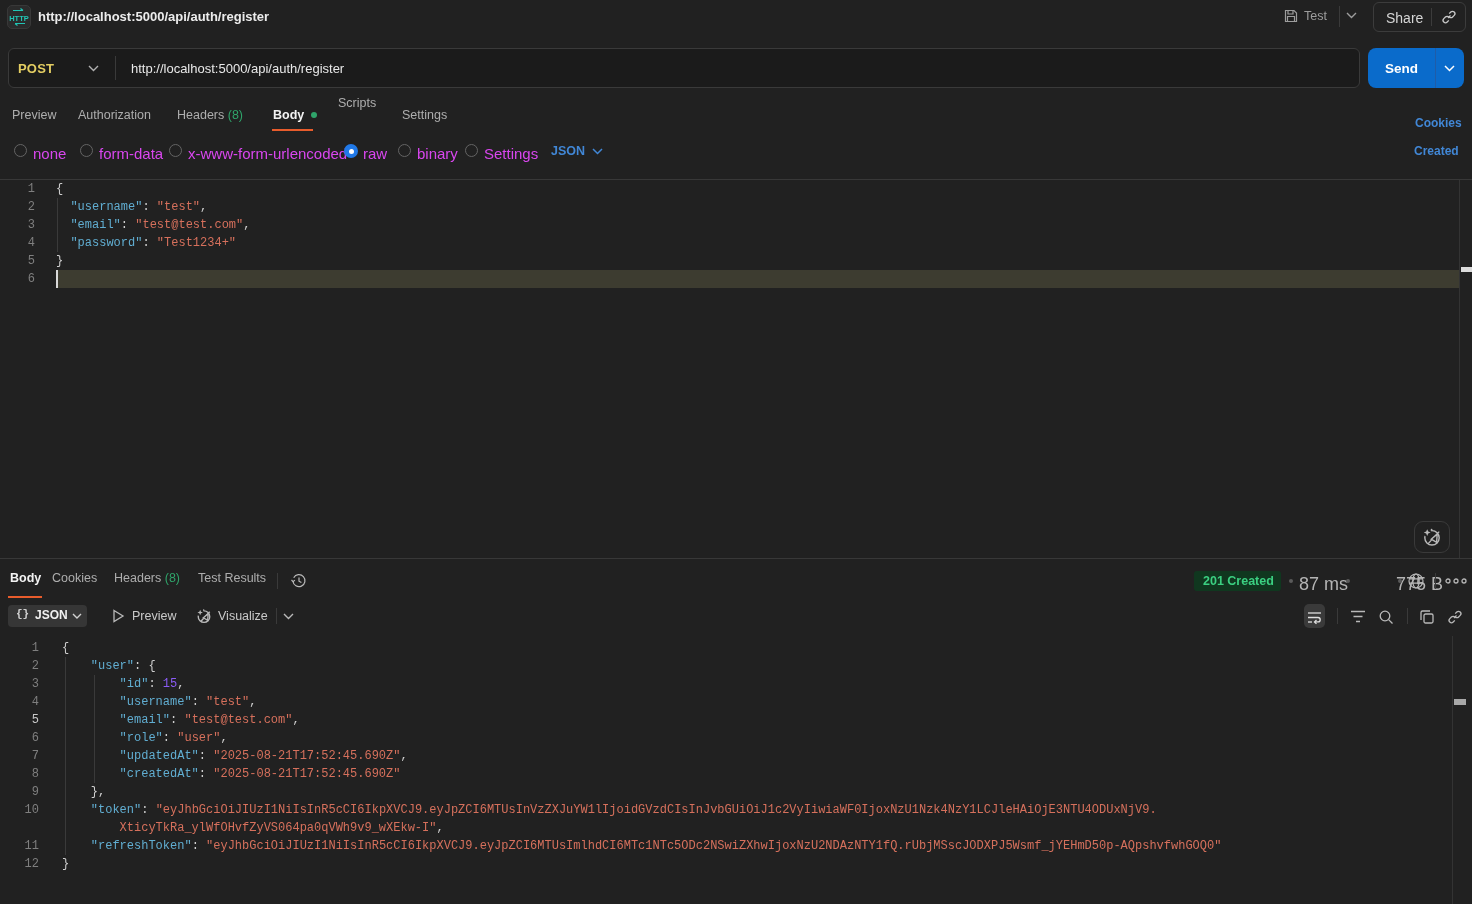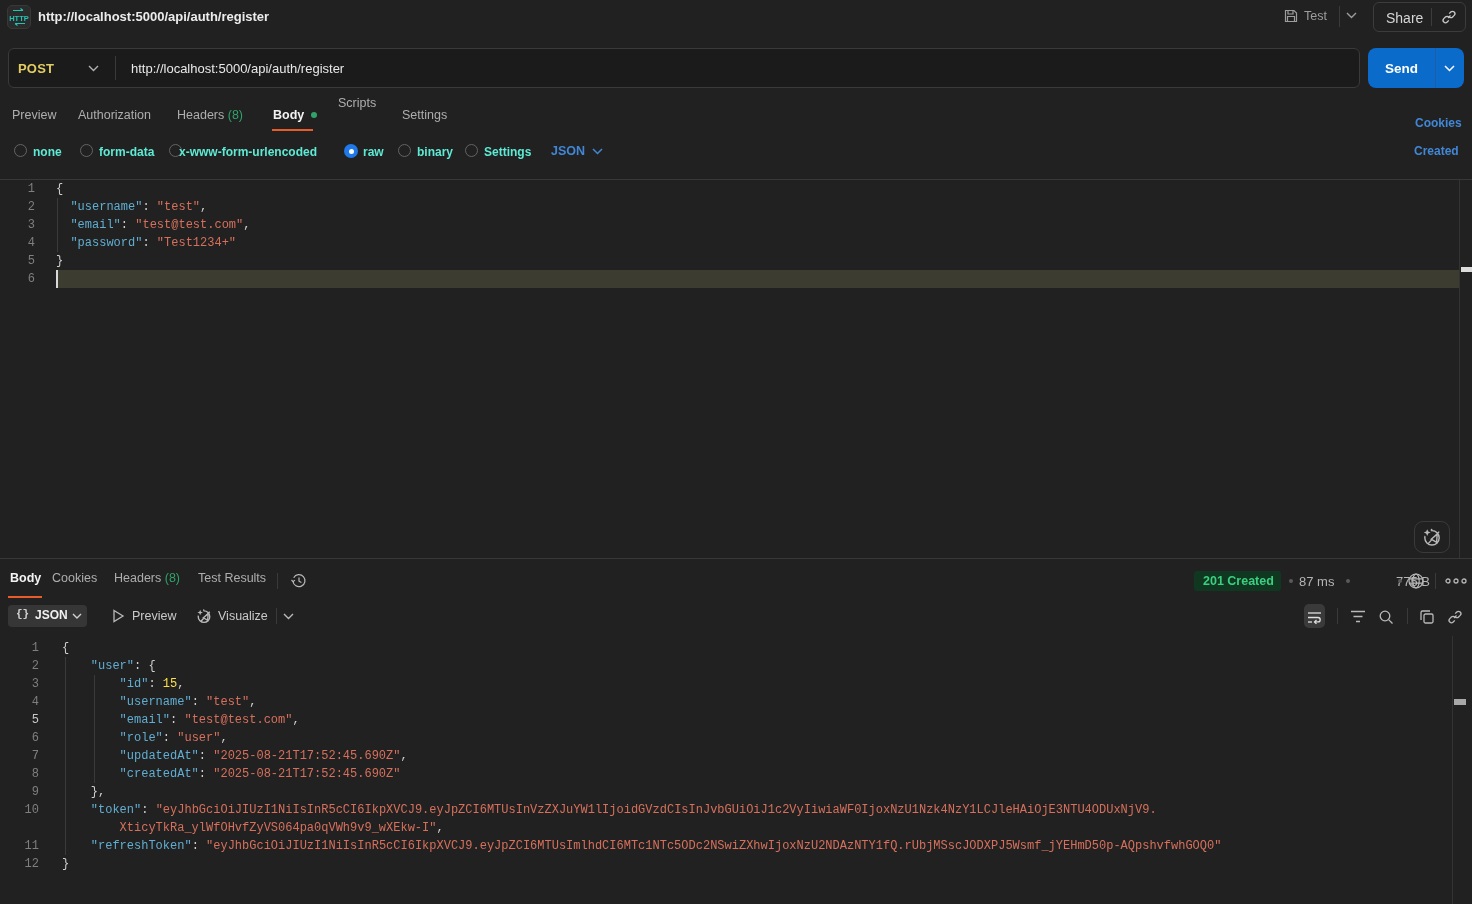--- a/index.html
+++ b/index.html
@@ -2,30 +2,30 @@
 <html><head><meta charset="utf-8">
 <style>
 *{margin:0;padding:0;box-sizing:border-box}
 html,body{width:1472px;height:904px;background:#212121;font-family:"Liberation Sans",sans-serif;overflow:hidden}
 body{position:relative}
 .abs{position:absolute}
 svg{display:block}
 .tab{color:#aeaeae;font-size:12.5px}
 .grn{color:#2fa46a}
 .link{color:#4187d6;font-size:12px;font-weight:bold}
-.lbl{color:#5eead4;font-size:12px;font-weight:bold}
+.lbl{color:#d946ef;font-size:15px;font-weight:normal}
 .radio{width:13px;height:13px;border:1.5px solid #646464;border-radius:50%;display:inline-block}
 pre{font-family:"Liberation Mono",monospace;font-size:12px;line-height:18px;color:#cfcfcf}
 .k{color:#61aed2}
 .s{color:#d6705c}
-.n{color:#fde047}
+.n{color:#8b5cf6}
 .gut{font-family:"Liberation Mono",monospace;font-size:12px;line-height:18px;color:#7f7f7f;text-align:right}
 .ig{position:absolute;width:1px;background:#3a3a3a}
 .dot{width:4px;height:4px;border-radius:50%;background:#5a5a5a;display:inline-block}
-.meta{color:#b4b4b4;font-size:13px}
+.meta{color:#b4b4b4;font-size:18px}
 </style></head>
 <body>
 
 <div class="abs" style="left:7px;top:5px;width:24px;height:24px;border-radius:5px;background:#2b2b2b;border:1px solid #383838">
 <svg width="22" height="22" viewBox="0 0 22 22" style="margin:0 auto">
   <text x="11" y="14.5" font-family="Liberation Sans" font-size="7.5" font-weight="bold" fill="#21c5b5" text-anchor="middle">HTTP</text>
   <path d="M5 4.5 h10 m0 0 l-2.5 -2" stroke="#21c5b5" stroke-width="1.2" fill="none"></path>
   <path d="M17 17.5 h-10 m0 0 l2.5 2" stroke="#21c5b5" stroke-width="1.2" fill="none"></path>
 </svg>
 </div>
@@ -76,21 +76,21 @@
 <div class="abs tab" style="left:338px;top:96px">Scripts</div>
 <div class="abs tab" style="left:402px;top:108px">Settings</div>
 <div class="abs" style="left:272px;top:129px;width:41px;height:2px;background:#e85c2c"></div>
 <div class="abs link" style="left:1415px;top:116px">Cookies</div>
 
 <div class="abs radio" style="left:14px;top:144px"></div>
 <div class="abs lbl" style="left:33px;top:145px">none</div>
 <div class="abs radio" style="left:80px;top:144px"></div>
 <div class="abs lbl" style="left:99px;top:145px">form-data</div>
 <div class="abs radio" style="left:169px;top:144px"></div>
-<div class="abs lbl" style="left:179px;top:145px">x-www-form-urlencoded</div>
+<div class="abs lbl" style="left:188px;top:145px">x-www-form-urlencoded</div>
 <div class="abs" style="left:344px;top:144px;width:14px;height:14px;border-radius:50%;background:#2079e8"></div>
 <div class="abs" style="left:348.5px;top:148.5px;width:5px;height:5px;border-radius:50%;background:#fff"></div>
 <div class="abs lbl" style="left:363px;top:145px">raw</div>
 <div class="abs radio" style="left:398px;top:144px"></div>
 <div class="abs lbl" style="left:417px;top:145px">binary</div>
 <div class="abs radio" style="left:465px;top:144px"></div>
 <div class="abs lbl" style="left:484px;top:145px">Settings</div>
 <div class="abs" style="left:551px;top:144px;color:#4187d6;font-size:12.5px;font-weight:bold">JSON</div>
 <svg class="abs" style="left:592px;top:148px" width="11" height="7" viewBox="0 0 11 7" fill="none" stroke="#4187d6" stroke-width="1.5">
     <path d="M1 1 l4.5 4.5 L10 1"></path>

